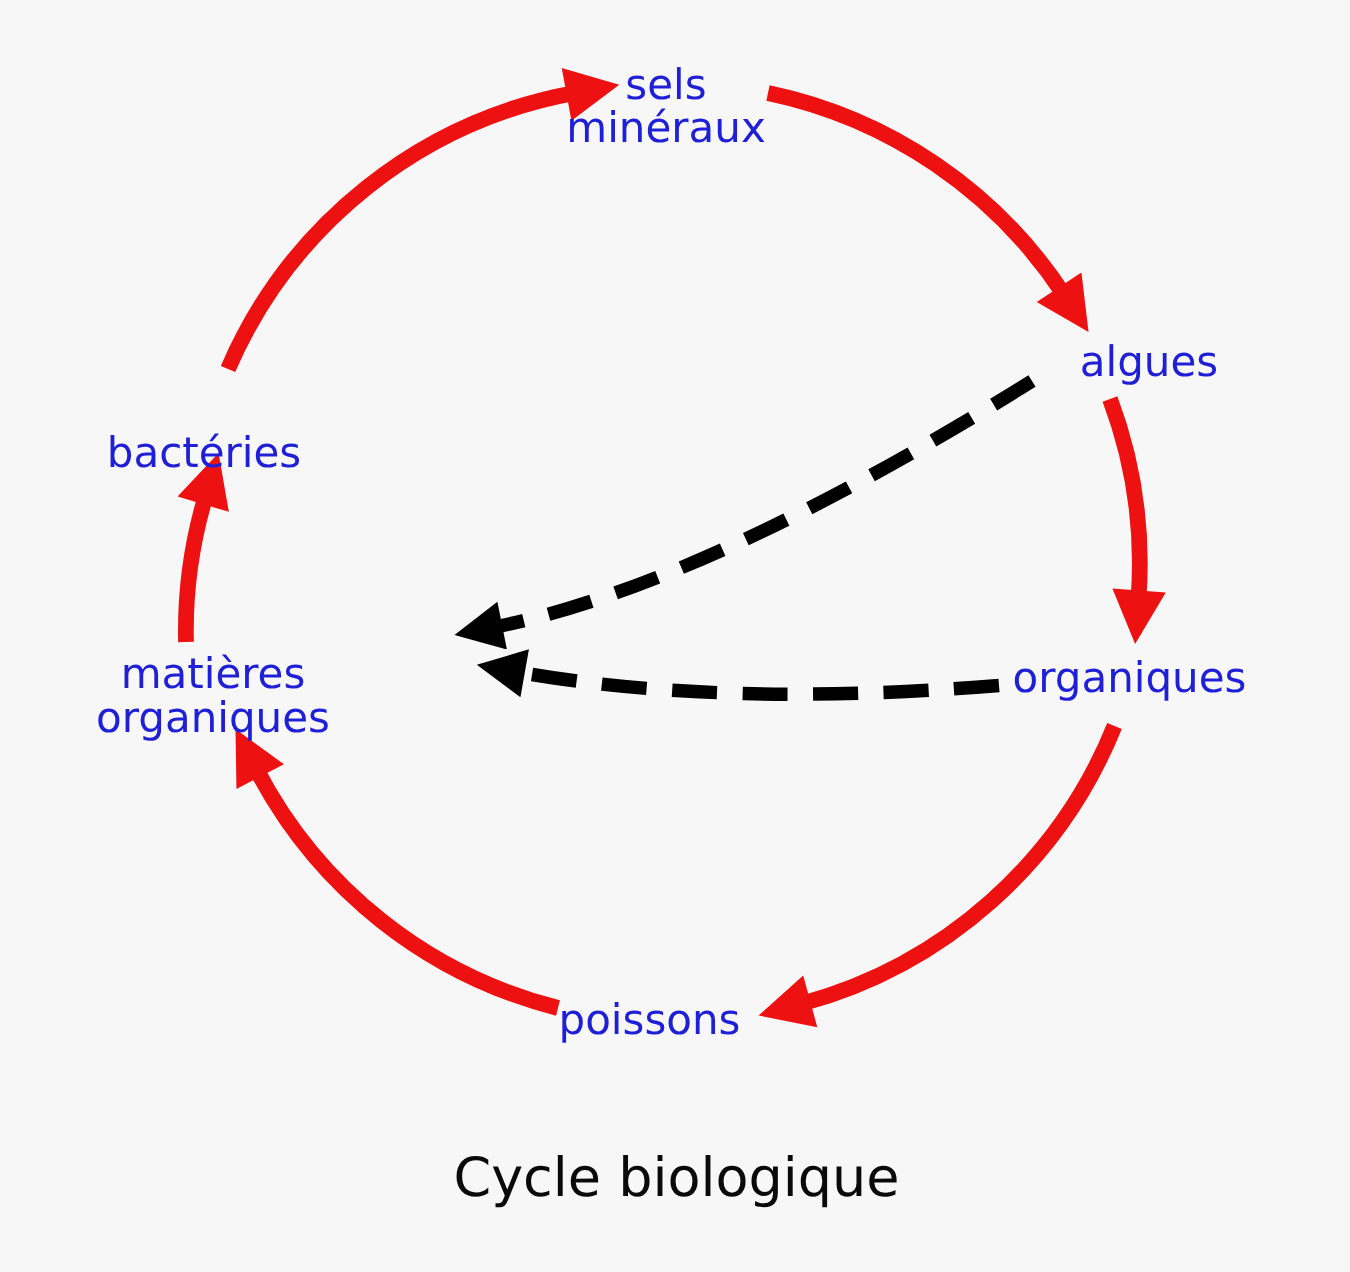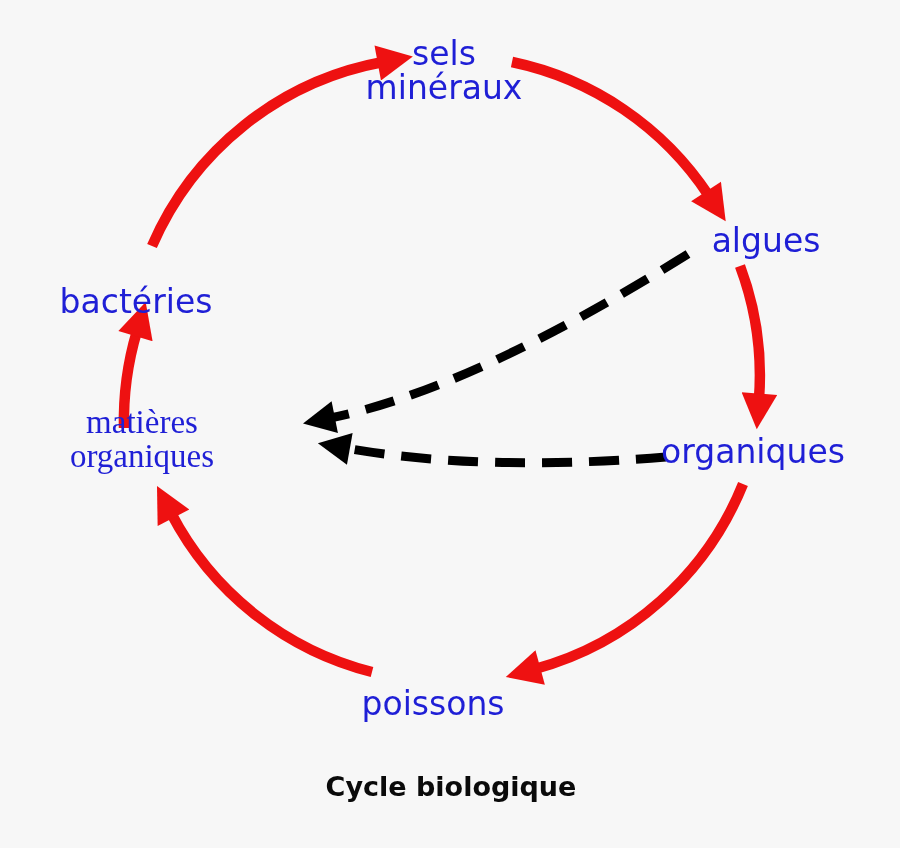--- a/index.html
+++ b/index.html
@@ -38,34 +38,33 @@
     stroke-width: 9;
     stroke-dasharray: 30 17;
     stroke-linecap: butt;
   }
   .arrowhead-red { fill: var(--color-cycle-arrow); stroke: none; }
   .arrowhead-black { fill: var(--color-dashed-arrow); stroke: none; }
   .node-label {
     position: absolute;
     transform: translate(-50%, -50%);
     color: var(--color-label-text);
-    font-size: 33px;
+    font-size: 28px;
     line-height: 1.04;
     text-align: center;
     white-space: pre-line;
     user-select: none;
   }
   .diagram-title {
     position: absolute;
     transform: translate(-50%, -50%);
     color: var(--color-title-text);
-    font-size: 27px;
+    font-size: 36px;
     white-space: nowrap;
     user-select: none;
-    font-weight: bold;
   }
 </style>
 </head>
 <body>
 
 <div class="stage">
 
   <svg class="diagram-svg" viewBox="0 0 900 848" xmlns="http://www.w3.org/2000/svg">
     <defs>
       <marker id="arrow-red" viewBox="0 0 10 10" refX="1.5" refY="5" markerWidth="4.6" markerHeight="3.4" orient="auto">
@@ -87,22 +86,22 @@
     <path class="dashed" d="M 666 457 Q 480 472 345 448" marker-end="url(#arrow-black)"></path>
   </svg>
 
   <div class="node-label" style="left:444px; top:71px;">sels
 minéraux</div>
 
   <div class="node-label" style="left:766px; top:241px;">algues</div>
 
   <div class="node-label" style="left:753px; top:452px;">organiques</div>
 
-  <div class="node-label" style="left:433px; top:680px;margin-top:24px;">poissons</div>
+  <div class="node-label" style="left:433px; top:680px;">poissons</div>
 
-  <div class="node-label" style="left:142px; top:439px;font-family:Liberation Serif, serif;">matières
+  <div class="node-label" style="left:142px; top:464px;">matières
 organiques</div>
 
   <div class="node-label" style="left:136px; top:270px;margin-top:32px;">bactéries</div>
 
   <div class="diagram-title" style="left:451px; top:786px;">Cycle biologique</div>
 
 </div>
 
 </body></html>

